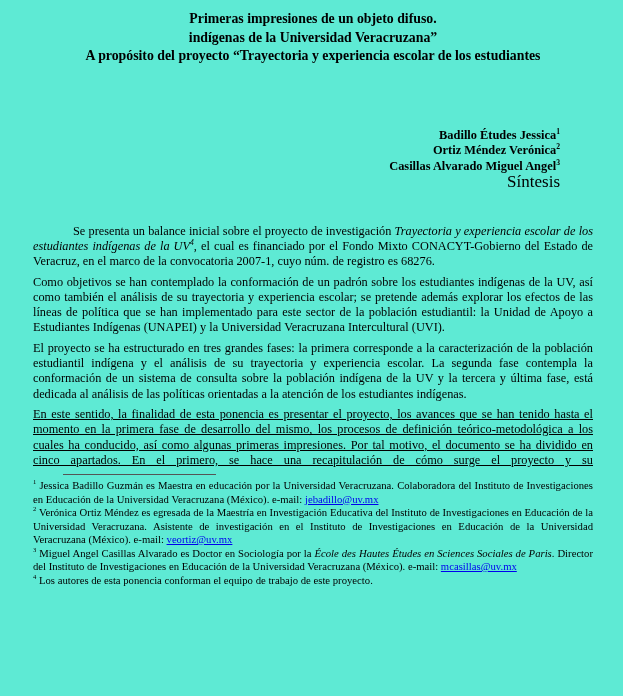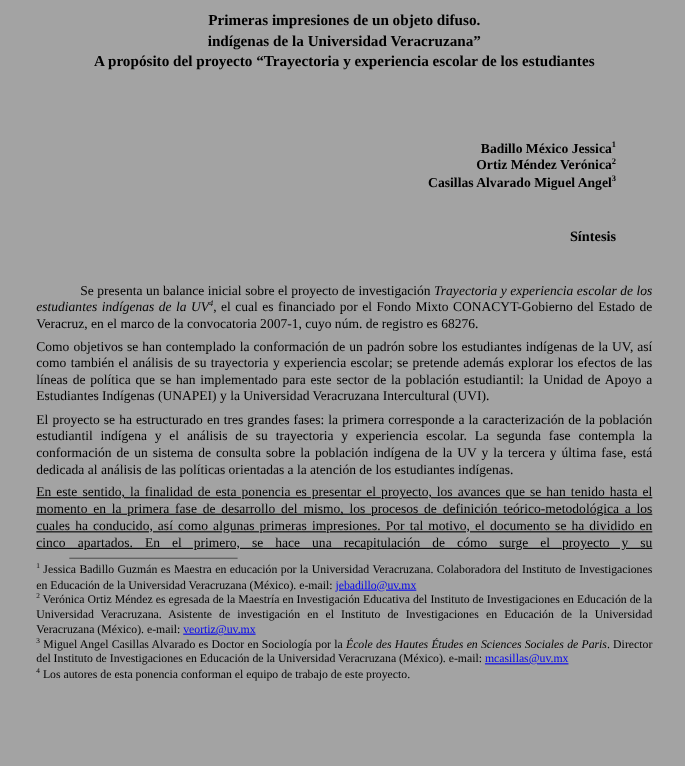--- a/index.html
+++ b/index.html
@@ -2,45 +2,44 @@
 <html><head>
 <meta charset="utf-8">
 <style>
   html, body { margin: 0; padding: 0; background: #ffffff; }
   .page {
     position: relative;
     width: 623px;
     height: 696px;
     box-sizing: border-box;
     padding: 10px 30px 0 33px;
-    background: #a3a3a3;
+    background: #5eead4;
     overflow: hidden;
     font-family: "Liberation Serif", "DejaVu Serif", serif;
     color: #000000;
   }
   .title {
     text-align: center;
     font-weight: bold;
     font-size: 13.8px;
     line-height: 18.5px;
   }
   .authors {
     margin-top: 62px;
     text-align: right;
     padding-right: 33px;
     font-weight: bold;
     font-size: 12.4px;
     line-height: 15.5px;
   }
   .heading {
-    margin-top: 33px;
     text-align: right;
     padding-right: 33px;
-    font-weight: bold;
-    font-size: 13px;
+    font-weight: normal;
+    font-size: 17px;
     line-height: 15.5px;
   }
   .body-text p {
     margin: 0 0 5.5px 0;
     font-size: 12.3px;
     line-height: 15.2px;
     text-align: justify;
   }
   .body-text p.first {
     margin-top: 34px;
@@ -82,21 +81,21 @@
 
 <div class="page">
 
   <header class="title">
     <div>Primeras impresiones de un objeto difuso.</div>
     <div>indígenas de la Universidad Veracruzana”</div>
     <div>A propósito del proyecto “Trayectoria y experiencia escolar de los estudiantes</div>
   </header>
 
   <div class="authors">
-    <div><span>Badillo México Jessica</span><sup class="fn-ref">1</sup></div>
+    <div><span>Badillo Études Jessica</span><sup class="fn-ref">1</sup></div>
     <div><span>Ortiz Méndez Verónica</span><sup class="fn-ref">2</sup></div>
     <div><span>Casillas Alvarado Miguel Angel</span><sup class="fn-ref">3</sup></div>
   </div>
 
   <div class="heading">Síntesis</div>
 
   <div class="body-text">
     <p class="first"><span>Se presenta un balance inicial sobre el proyecto de investigación </span><span class="p1-italic">Trayectoria y experiencia escolar de los estudiantes indígenas de la UV</span><sup class="fn-ref p1-ref">4</sup><span>, el cual es financiado por el Fondo Mixto CONACYT-Gobierno del Estado de Veracruz, en el marco de la convocatoria 2007-1, cuyo núm. de registro es 68276.</span></p>
     <p>Como objetivos se han contemplado la conformación de un padrón sobre los estudiantes indígenas de la UV, así como también el análisis de su trayectoria y experiencia escolar; se pretende además explorar los efectos de las líneas de política que se han implementado para este sector de la población estudiantil: la Unidad de Apoyo a Estudiantes Indígenas (UNAPEI) y la Universidad Veracruzana Intercultural (UVI).</p>
     <p>El proyecto se ha estructurado en tres grandes fases: la primera corresponde a la caracterización de la población estudiantil indígena y el análisis de su trayectoria y experiencia escolar. La segunda fase contempla la conformación de un sistema de consulta sobre la población indígena de la UV y la tercera y última fase, está dedicada al análisis de las políticas orientadas a la atención de los estudiantes indígenas.</p>

